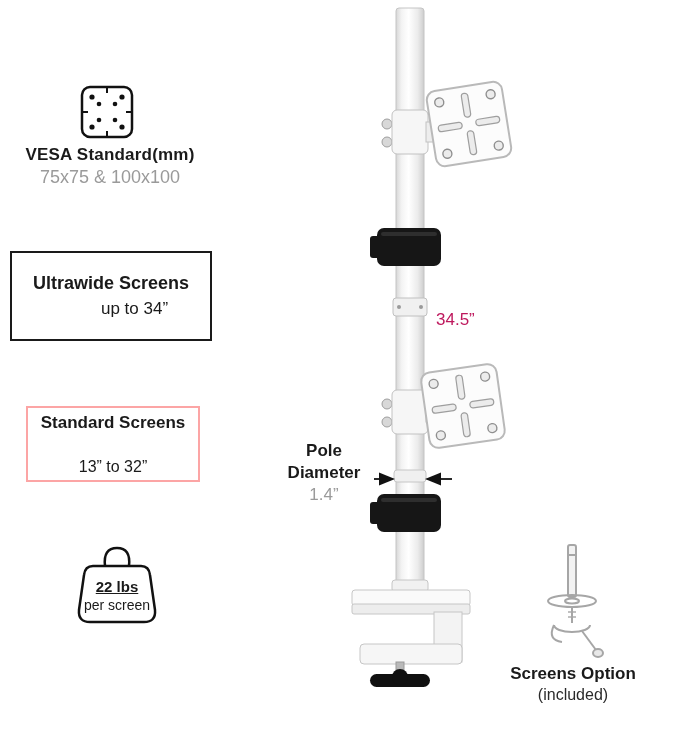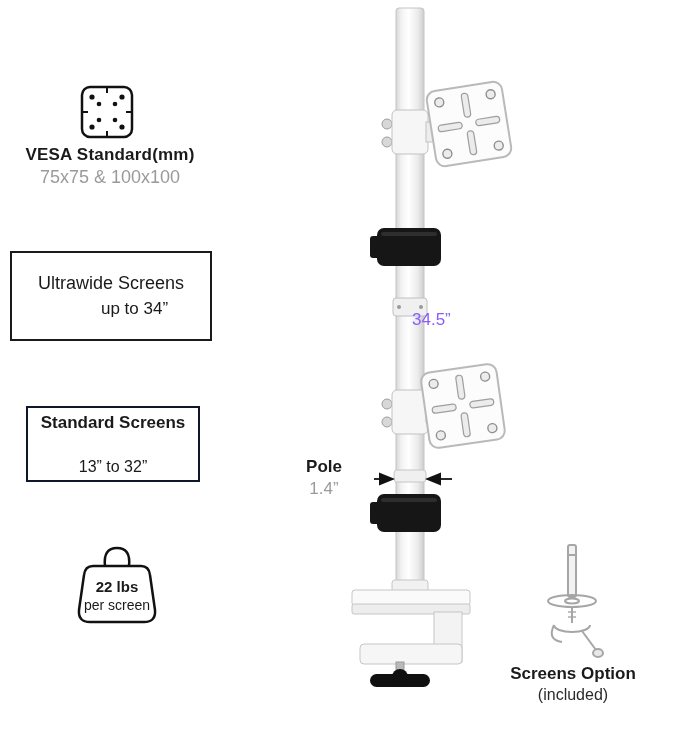--- a/index.html
+++ b/index.html
@@ -18,32 +18,32 @@
 
   .vesa-title{left:4px;top:145px;width:212px;font-size:17px;font-weight:bold;letter-spacing:.2px;}
   .vesa-sub{left:4px;top:167px;width:212px;font-size:18px;}
 
   .callout-box{
     position:absolute;z-index:2;
     display:flex;flex-direction:column;align-items:center;justify-content:center;
     gap:5px;background:#ffffff;
   }
   .box-ultrawide{left:10px;top:251px;width:198px;height:86px;border:2px solid #1a1a1a;}
-  .box-ultrawide .l1{font-size:18px;font-weight:normal;}
+  .box-ultrawide .l1{font-size:18px;font-weight:bold;}
   .box-ultrawide .l2{font-size:17px;margin-left:47px;}
-  .box-standard{left:26px;top:406px;width:170px;height:72px;border:2px solid #0f172a;}
+  .box-standard{left:26px;top:406px;width:170px;height:72px;border:2px solid #fca5a5;}
   .box-standard .l1{font-size:17px;font-weight:bold;}
   .box-standard .l2{font-size:16px;margin-top:20px;}
 
-  .weight-l1{left:76px;top:578px;width:82px;font-size:15px;font-weight:bold;}
+  .weight-l1{left:76px;top:578px;width:82px;font-size:15px;font-weight:bold;text-decoration:underline;}
   .weight-l2{left:76px;top:597px;width:82px;font-size:14px;}
 
-  .dim-height{left:412px;top:310px;width:80px;font-size:17px;color:#8b5cf6;}
+  .dim-height{left:436px;top:310px;width:80px;font-size:17px;color:#be185d;}
   .pole-dim{left:276px;top:440px;width:96px;line-height:22px;font-size:17px;}
-  .pole-dim .lbl{font-weight:bold;color:#1a1a1a;margin-top:16px;}
+  .pole-dim .lbl{font-weight:bold;color:#1a1a1a;}
   .pole-dim .val{color:#9a9a9a;}
 
   .grommet-title{left:486px;top:664px;width:174px;font-size:17px;font-weight:bold;}
   .grommet-sub{left:486px;top:686px;width:174px;font-size:16px;color:#2a2a2a;}
 
   .icon-abs{position:absolute;z-index:1;}
 </style>
 </head>
 <body>
 
@@ -186,19 +186,20 @@
     <path d="M 29,24 Q 27,6 41,6 Q 55,6 53,24" fill="none" stroke="#111111" stroke-width="2.5"></path>
     <path d="M 17,24 L 65,24 Q 73,24 74,33 L 79,68 Q 80,80 68,80 L 14,80 Q 2,80 3,68 L 8,33 Q 9,24 17,24 Z" fill="#ffffff" stroke="#111111" stroke-width="2.5"></path>
   </svg>
   <div class="txt center weight-l1">22 lbs</div>
   <div class="txt center weight-l2">per screen</div>
 
   <div class="txt dim-height">34.5”</div>
 
   <div class="txt center pole-dim">
     <div class="lbl">Pole</div>
+    <div class="lbl">Diameter</div>
     <div class="val">1.4”</div>
   </div>
 
   <div class="txt center grommet-title">Screens Option</div>
   <div class="txt center grommet-sub">(included)</div>
 
 </div>
 
 </body></html>

